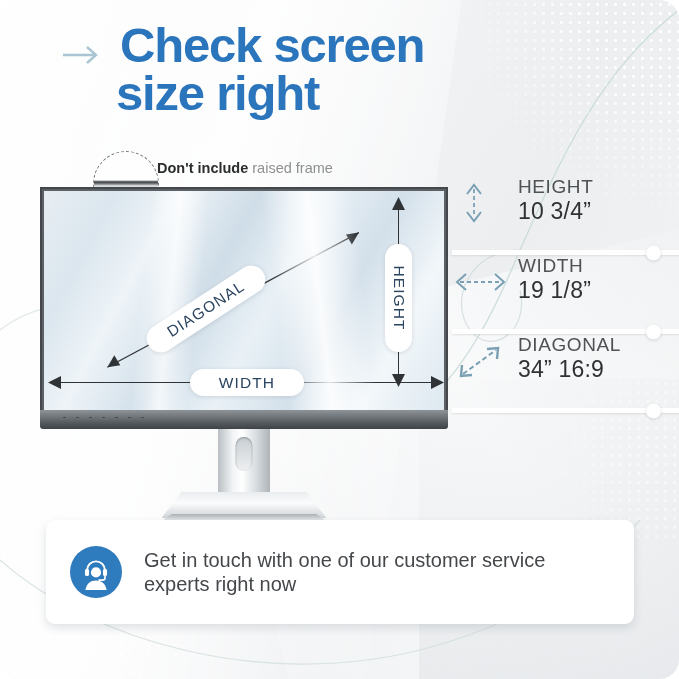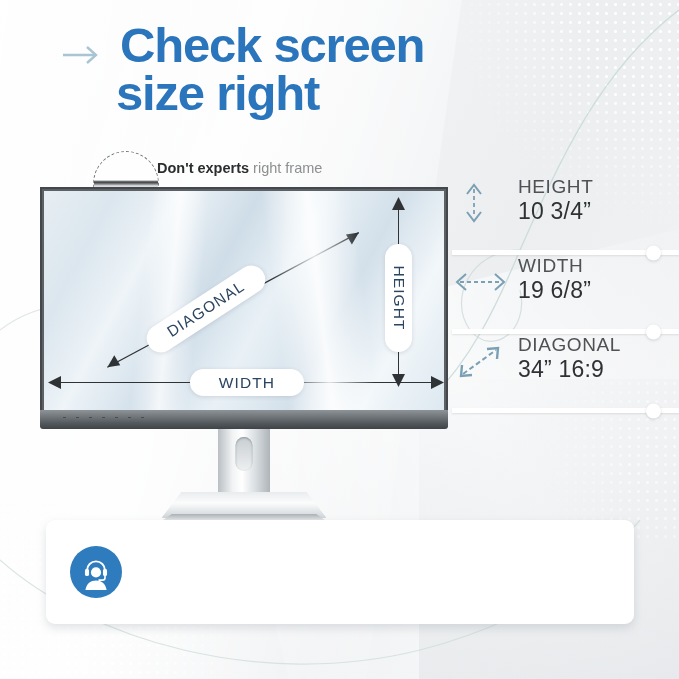--- a/index.html
+++ b/index.html
@@ -8,20 +8,21 @@
     width: 679px; height: 679px;
     font-family: "Liberation Sans", sans-serif;
     overflow: hidden;
   }
 
   #stage {
     position: relative;
     width: 679px; height: 679px;
     background: #f2f3f4;
     overflow: hidden;
+    border-radius: 20px;
   }
 
   
   .bg-layer { position: absolute; inset: 0; pointer-events: none; }
 
   .bg-base {
     background:
       linear-gradient(115deg, #fbfbfc 0%, #f4f5f6 32%, #eceef0 62%, #f3f4f5 100%);
   }
 
@@ -285,21 +286,21 @@
     <div class="heading-text">
       <span>Check screen</span>
       <span class="heading-line2">size right</span>
     </div>
   </div>
 
   <div class="magnifier">
     <div class="magnifier-streak"></div>
   </div>
   <div class="frame-note">
-    <b>Don't experts</b><span> right frame</span>
+    <b>Don't include</b><span> raised frame</span>
   </div>
 
   <div class="monitor">
 
     <div class="screen-outer">
       <div class="screen-inner">
 
         <svg style="position:absolute;inset:0" viewBox="0 0 404 221">
           <line x1="64" y1="178" x2="318" y2="42" stroke="#2f3336" stroke-width="1.3"></line>
           <polygon points="318,42 305,44 311,54" fill="#2f3336"></polygon>
@@ -364,21 +365,21 @@
       </div>
 
     <div class="measure-row">
       <svg class="measure-icon" viewBox="0 0 56 46">
         <line x1="8" y1="23" x2="48" y2="23" stroke="currentColor" stroke-width="1.8" stroke-dasharray="4 3"></line>
         <polyline points="14,15 5,23 14,31" fill="none" stroke="currentColor" stroke-width="2"></polyline>
         <polyline points="43,15 52,23 43,31" fill="none" stroke="currentColor" stroke-width="2"></polyline>
       </svg>
       <div class="measure-text">
         <div class="measure-label">WIDTH</div>
-        <div class="measure-value">19 6/8”</div>
+        <div class="measure-value">19 1/8”</div>
       </div>
     </div>
     <div class="divider">
         <span class="divider-dot"></span>
       </div>
 
     <div class="measure-row">
       <svg class="measure-icon" viewBox="0 0 56 46">
         <line x1="11" y1="36" x2="44" y2="12" stroke="currentColor" stroke-width="2" stroke-dasharray="5 3"></line>
         <polyline points="35,11 46,10 45,21" fill="none" stroke="currentColor" stroke-width="2.4"></polyline>
@@ -400,16 +401,17 @@
       <svg viewBox="0 0 44 44" width="36" height="36">
         <path d="M11 20 a11 11 0 0 1 22 0" fill="none" stroke="#ffffff" stroke-width="2.2"></path>
         <rect x="8.5" y="18" width="5" height="9" rx="2.4" fill="#ffffff"></rect>
         <rect x="30.5" y="18" width="5" height="9" rx="2.4" fill="#ffffff"></rect>
         <path d="M33 26 v3 a3 3 0 0 1 -3 3 h-5" fill="none" stroke="#ffffff" stroke-width="2"></path>
         <circle cx="22" cy="22.5" r="6.2" fill="#ffffff"></circle>
         <path d="M9 44 c1.5-8 6.5-11.5 13-11.5 S33.5 36 35 44 z" fill="#ffffff"></path>
       </svg>
     </div>
     <div class="support-body">
+      <div class="support-text">Get in touch with one of our customer service experts right now</div>
     </div>
   </div>
 
 </div>
 
 </body></html>

